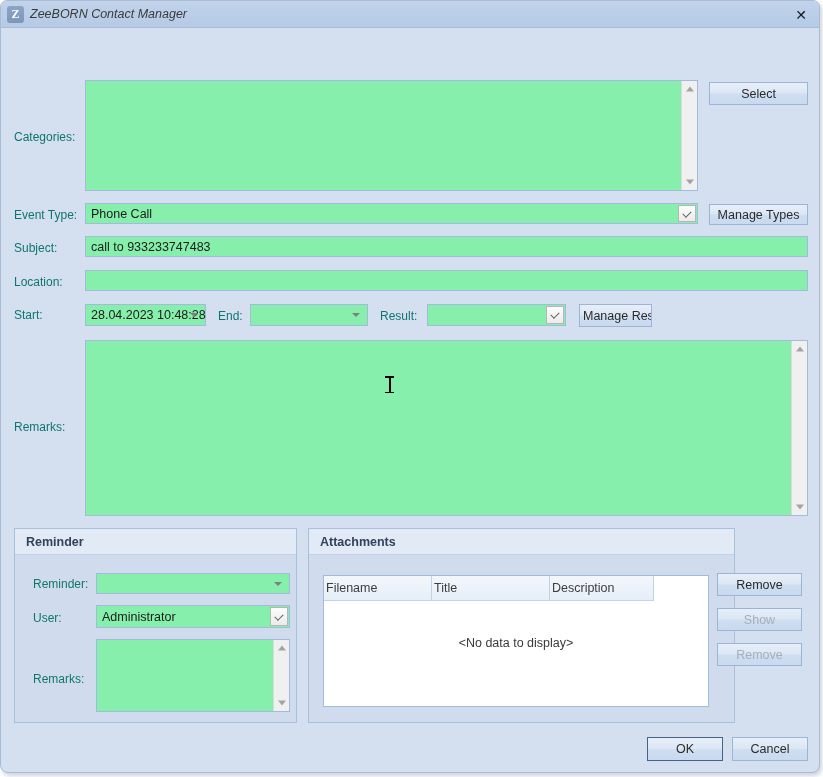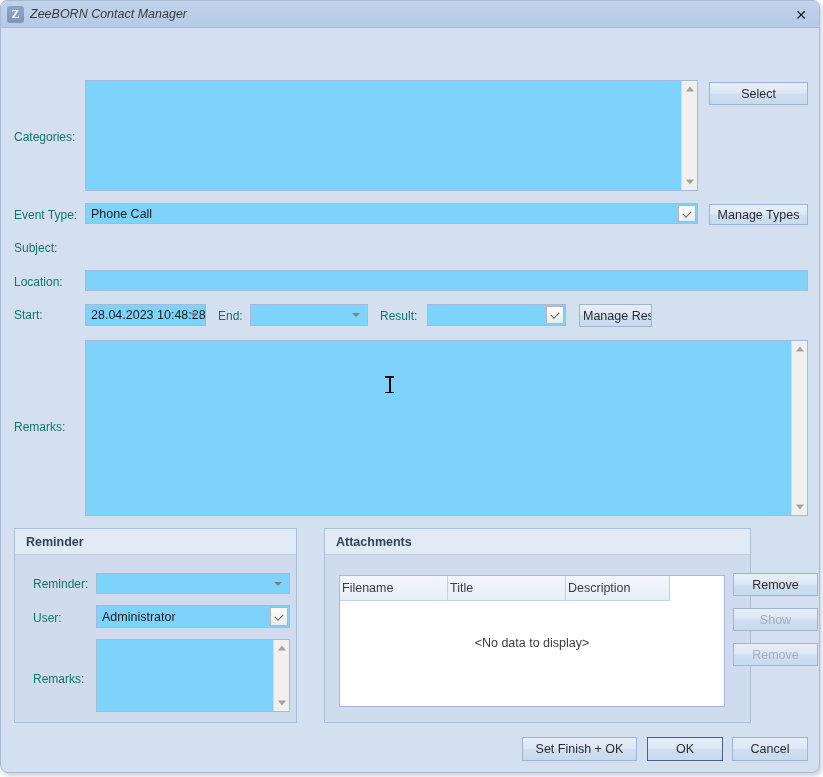--- a/index.html
+++ b/index.html
@@ -92,21 +92,21 @@
 
   
   .lbl {
     position: absolute;
     font-size: 12px;
     color: #0f766e;
     white-space: nowrap;
   }
   .field {
     position: absolute;
-    background: #7dd3fc;
+    background: #86efac;
     border: 1px solid #a3bada;
     box-sizing: border-box;
   }
   .field-text {
     position: absolute;
     left: 5px; top: 50%;
     transform: translateY(-50%);
     font-size: 12.5px;
     color: #1b1b1b;
     white-space: nowrap;
@@ -304,20 +304,23 @@
   <div class="lbl" style="left:13px; top:207px;">Event Type:</div>
   <div class="field" style="left:84px; top:202px; width:613px; height:21px;">
     <div class="field-text">Phone Call</div>
     <div class="combo-btn" style="height:17px;">
         <span class="chev"></span>
       </div>
   </div>
   <div class="btn" style="left:708px; top:203px; width:99px; height:21px;">Manage Types</div>
 
   <div class="lbl" style="left:13px; top:240px;">Subject:</div>
+  <div class="field" style="left:84px; top:235px; width:723px; height:21px;">
+    <div class="field-text">call to 933233747483</div>
+  </div>
 
   <div class="lbl" style="left:13px; top:274px;">Location:</div>
   <div class="field" style="left:84px; top:269px; width:723px; height:21px;">
     <div class="field-text"></div>
   </div>
 
   <div class="lbl" style="left:13px; top:307px;">Start:</div>
   <div class="field" style="left:84px; top:303px; width:121px; height:22px;">
     <div class="field-text">28.04.2023 10:48:28</div>
     <div class="flat-arrow"></div>
@@ -377,40 +380,39 @@
         <div class="arrow up">
             <span class="tri up"></span>
           </div>
         <div class="arrow down">
             <span class="tri down"></span>
           </div>
       </div>
     </div>
   </div>
 
-  <div class="group" style="left:307px; top:527px; width:427px; height:195px;margin-left:16px;">
+  <div class="group" style="left:307px; top:527px; width:427px; height:195px;">
     <div class="group-header">
       <div class="group-title">Attachments</div>
     </div>
 
     <div id="grid" style="left:14px; top:46px; width:386px; height:132px;">
       <div id="grid-header">
         <div class="grid-col" style="width:108px;">Filename</div>
         <div class="grid-col" style="width:118px;">Title</div>
         <div class="grid-col" style="width:104px;">Description</div>
       </div>
       <div id="grid-empty">&lt;No data to display&gt;</div>
     </div>
 
     <div class="btn" style="left:408px; top:44px; width:85px; height:23px;">Remove</div>
     <div class="btn disabled" style="left:408px; top:79px; width:85px; height:23px;">Show</div>
     <div class="btn disabled" style="left:408px; top:114px; width:85px; height:23px;">Remove</div>
   </div>
 
-  <div class="btn" style="left:521px; top:736px; width:115px; height:24px;">Set Finish + OK</div>
   <div class="btn default" style="left:646px; top:736px; width:76px; height:24px;">OK</div>
   <div class="btn" style="left:731px; top:736px; width:76px; height:24px;">Cancel</div>
 
   <div id="text-cursor" style="left:384px; top:375px;">
     <div class="cap t"></div>
     <div class="bar"></div>
     <div class="cap b"></div>
   </div>
 
 </div>

